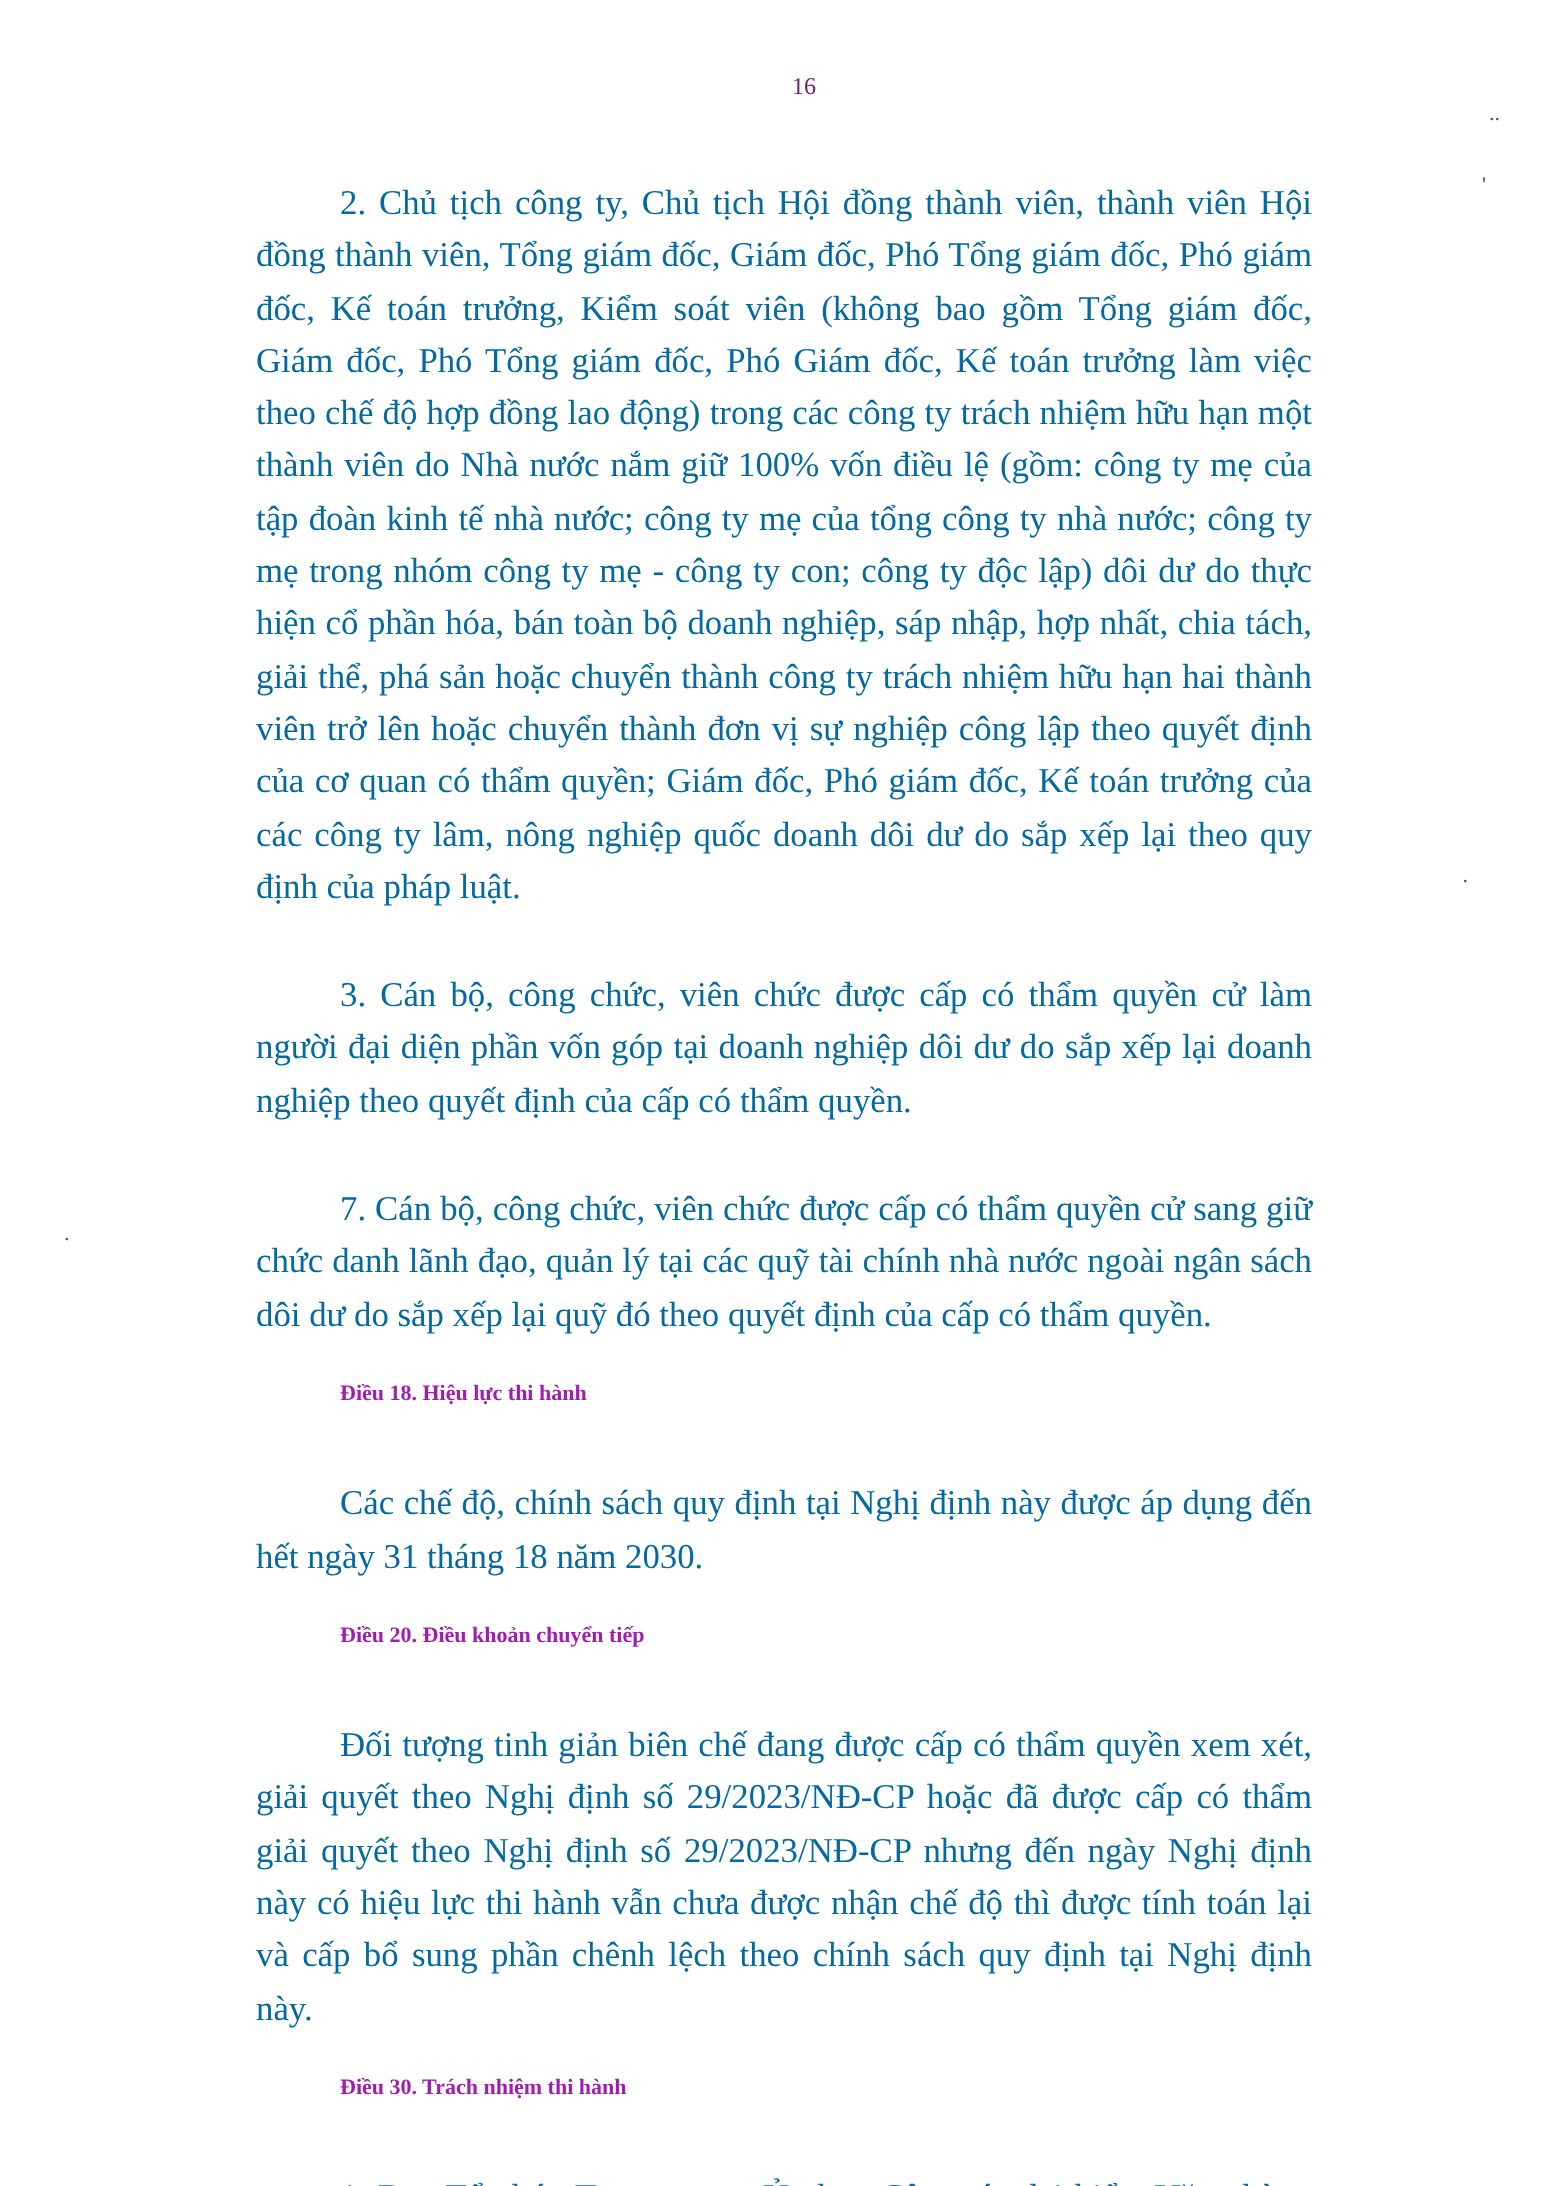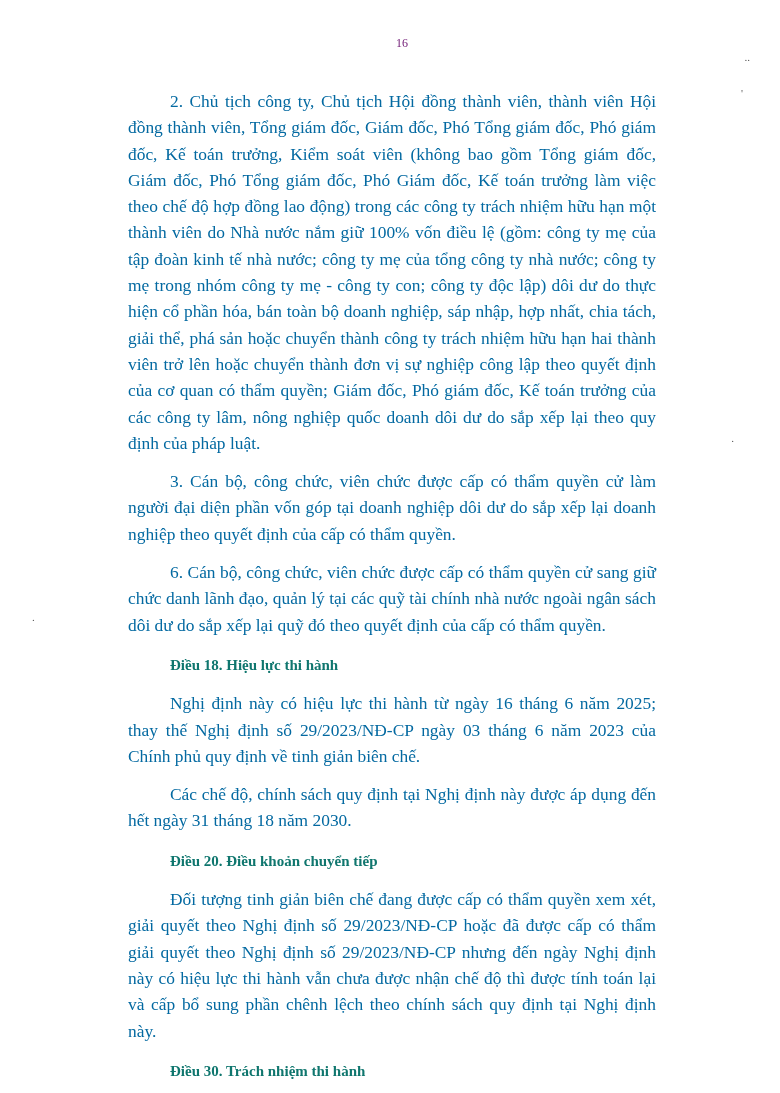--- a/index.html
+++ b/index.html
@@ -62,54 +62,53 @@
     margin: 0 0 2px 0;
     font-size: 17.4px;
     line-height: 26.3px;
     text-align: justify;
     text-justify: inter-word;
     text-indent: 42px;
     color: #0369a1;
     hyphens: none;
   }
   p.gap-before {
-    margin-top: 12px;
+    margin-top: 28px;
   }
   h2.heading {
     margin: 14px 0 4px 0;
-    font-size: 15px;
+    font-size: 11px;
     line-height: 26.3px;
     font-weight: bold;
     text-indent: 42px;
-    color: #0f766e;
+    color: #a21caf;
   }
 </style>
 </head>
 <body>
 
 <div class="page">
 
   <div class="page-number">16</div>
 
   <div class="corner-mark tr">..</div>
   <div class="corner-mark tr2">'</div>
   <div class="corner-mark mid-left">.</div>
   <div class="corner-mark mid-right">.</div>
 
   <div class="content">
 
     <p class="body-text">2. Chủ tịch công ty, Chủ tịch Hội đồng thành viên, thành viên Hội đồng thành viên, Tổng giám đốc, Giám đốc, Phó Tổng giám đốc, Phó giám đốc, Kế toán trưởng, Kiểm soát viên (không bao gồm Tổng giám đốc, Giám đốc, Phó Tổng giám đốc, Phó Giám đốc, Kế toán trưởng làm việc theo chế độ hợp đồng lao động) trong các công ty trách nhiệm hữu hạn một thành viên do Nhà nước nắm giữ 100% vốn điều lệ (gồm: công ty mẹ của tập đoàn kinh tế nhà nước; công ty mẹ của tổng công ty nhà nước; công ty mẹ trong nhóm công ty mẹ - công ty con; công ty độc lập) dôi dư do thực hiện cổ phần hóa, bán toàn bộ doanh nghiệp, sáp nhập, hợp nhất, chia tách, giải thể, phá sản hoặc chuyển thành công ty trách nhiệm hữu hạn hai thành viên trở lên hoặc chuyển thành đơn vị sự nghiệp công lập theo quyết định của cơ quan có thẩm quyền; Giám đốc, Phó giám đốc, Kế toán trưởng của các công ty lâm, nông nghiệp quốc doanh dôi dư do sắp xếp lại theo quy định của pháp luật.</p>
 
     <p class="body-text gap-before">3. Cán bộ, công chức, viên chức được cấp có thẩm quyền cử làm người đại diện phần vốn góp tại doanh nghiệp dôi dư do sắp xếp lại doanh nghiệp theo quyết định của cấp có thẩm quyền.</p>
 
-    <p class="body-text gap-before">6. Cán bộ, công chức, viên chức được cấp có thẩm quyền cử sang giữ chức danh lãnh đạo, quản lý tại các quỹ tài chính nhà nước ngoài ngân sách dôi dư do sắp xếp lại quỹ đó theo quyết định của cấp có thẩm quyền.</p>
+    <p class="body-text gap-before">7. Cán bộ, công chức, viên chức được cấp có thẩm quyền cử sang giữ chức danh lãnh đạo, quản lý tại các quỹ tài chính nhà nước ngoài ngân sách dôi dư do sắp xếp lại quỹ đó theo quyết định của cấp có thẩm quyền.</p>
 
     <h2 class="heading">Điều 18. Hiệu lực thi hành</h2>
 
-    <p class="body-text gap-before">Nghị định này có hiệu lực thi hành từ ngày 16 tháng 6 năm 2025; thay thế Nghị định số 29/2023/NĐ-CP ngày 03 tháng 6 năm 2023 của Chính phủ quy định về tinh giản biên chế.</p>
 
     <p class="body-text gap-before">Các chế độ, chính sách quy định tại Nghị định này được áp dụng đến hết ngày 31 tháng 18 năm 2030.</p>
 
     <h2 class="heading">Điều 20. Điều khoản chuyển tiếp</h2>
 
     <p class="body-text gap-before">Đối tượng tinh giản biên chế đang được cấp có thẩm quyền xem xét, giải quyết theo Nghị định số 29/2023/NĐ-CP hoặc đã được cấp có thẩm giải quyết theo Nghị định số 29/2023/NĐ-CP nhưng đến ngày Nghị định này có hiệu lực thi hành vẫn chưa được nhận chế độ thì được tính toán lại và cấp bổ sung phần chênh lệch theo chính sách quy định tại Nghị định này.</p>
 
     <h2 class="heading">Điều 30. Trách nhiệm thi hành</h2>
 
     <p class="body-text gap-before">1. Ban Tổ chức Trung ương, Ủy ban Công tác đại biểu, Văn phòng Chủ tịch nước, Viện kiểm sát nhân dân tối cao, Tòa án nhân dân tối cao, Kiểm toán nhà nước căn cứ vào các quy định tại Nghị định này hướng dẫn các cơ quan, tổ chức, đơn vị thuộc phạm vi quản lý thực hiện việc tinh giản biên chế.</p>

